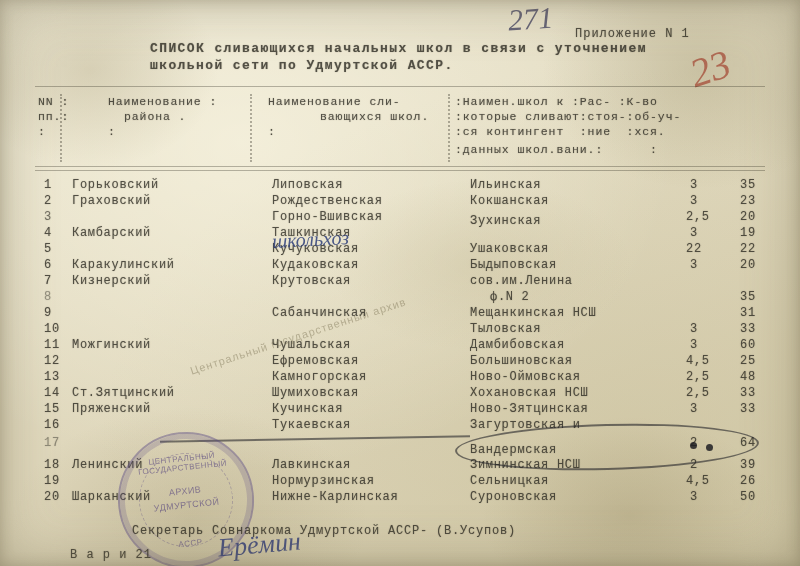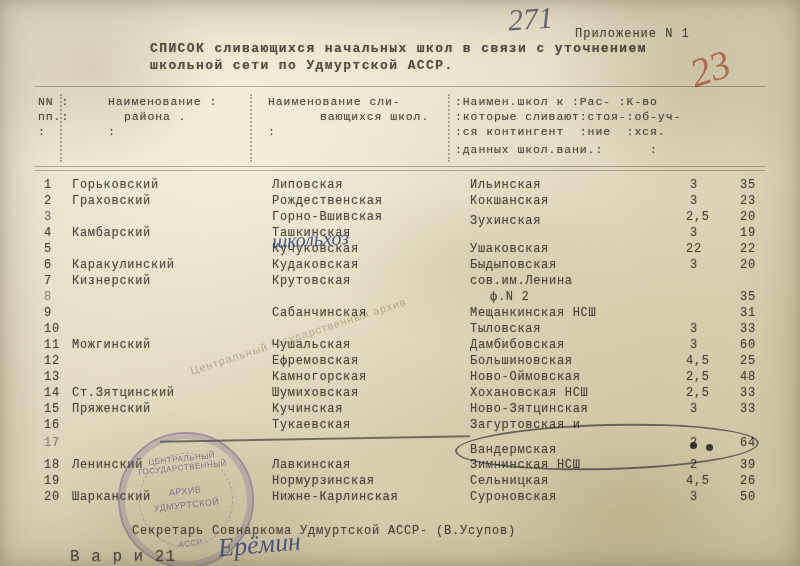--- a/index.html
+++ b/index.html
@@ -181,21 +181,21 @@
     position: absolute;
     left: 185px; top: 330px;
     font-family: "Liberation Sans", sans-serif;
     font-size: 11px;
     color: rgba(120,110,80,0.45);
     transform: rotate(-18deg);
     letter-spacing: 1px;
   }
 
   .footer { font-size: 12px; letter-spacing: 0.8px; }
-  .bottomleft { font-size: 16px; letter-spacing: 1px; }
+  .bottomleft { font-size: 12px; letter-spacing: 1px; }
 </style>
 </head>
 <body>
 
 <div class="page">
 
   <div class="stain s1"></div>
   <div class="stain s2"></div>
   <div class="stain s3"></div>
   <div class="stain s4"></div>

